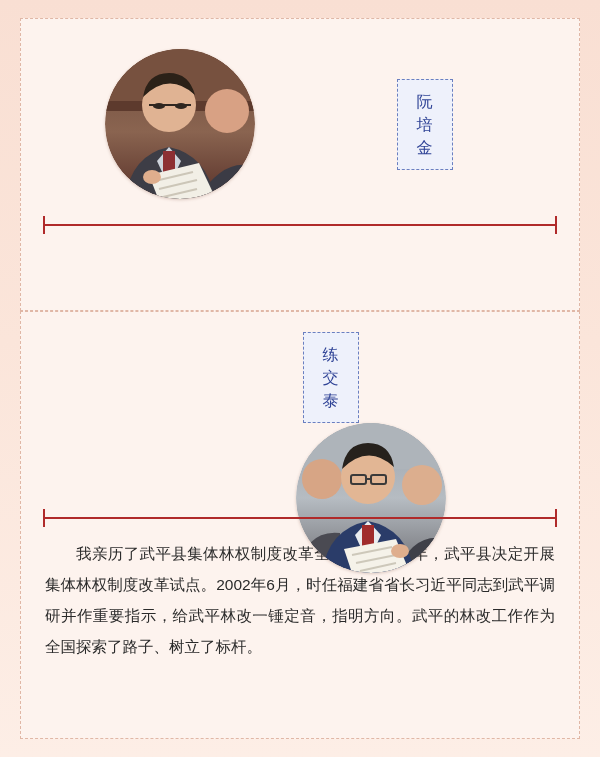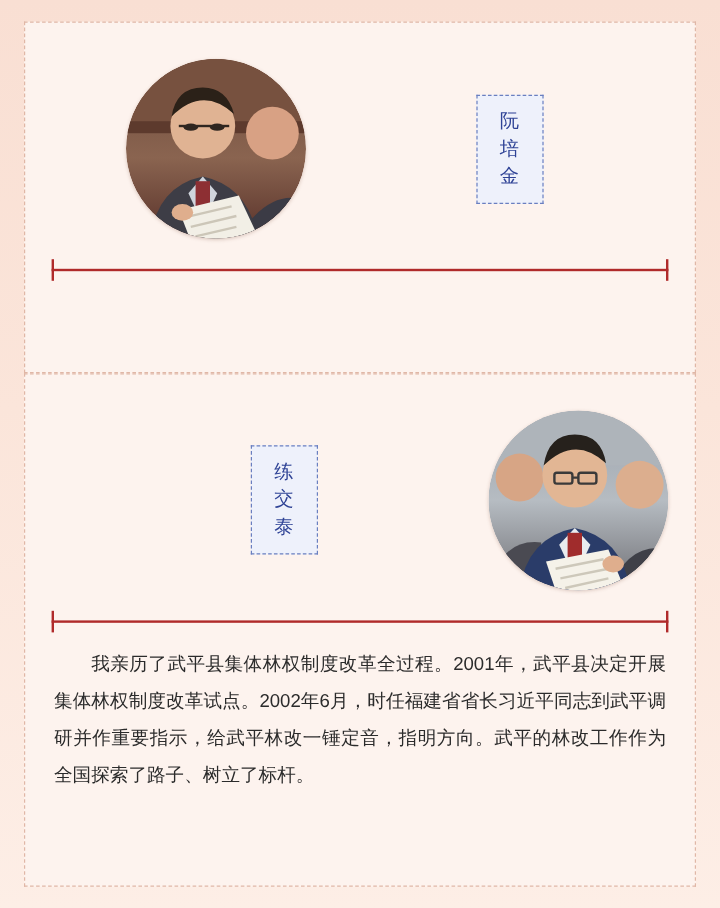--- a/index.html
+++ b/index.html
@@ -36,21 +36,22 @@
   .portrait-row {
     display: flex;
     align-items: center;
     height: 170px;
     padding-top: 4px;
   }
   .portrait-row.left {
     justify-content: flex-start;
   }
   .portrait-row.right {
-    justify-content: flex-end;
+    justify-content: flex-start;
+    flex-direction: column;
   }
   .avatar {
     width: 150px;
     height: 150px;
     border-radius: 50%;
     overflow: hidden;
     position: relative;
     flex: 0 0 auto;
     box-shadow: 0 1px 3px rgba(120, 70, 50, 0.25);
   }

